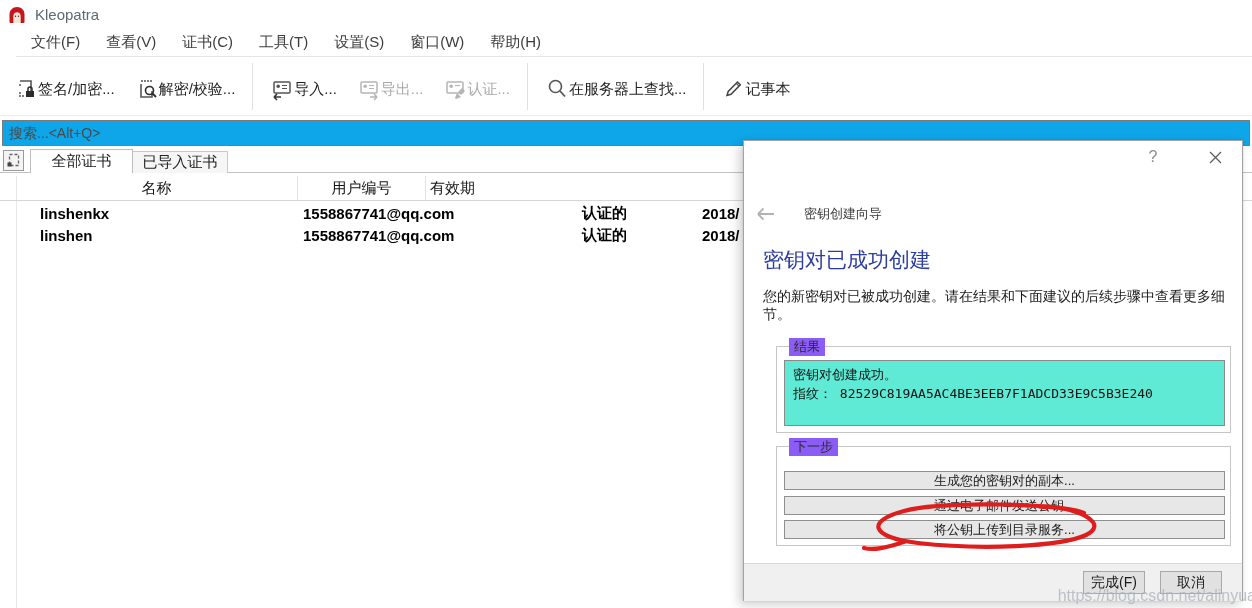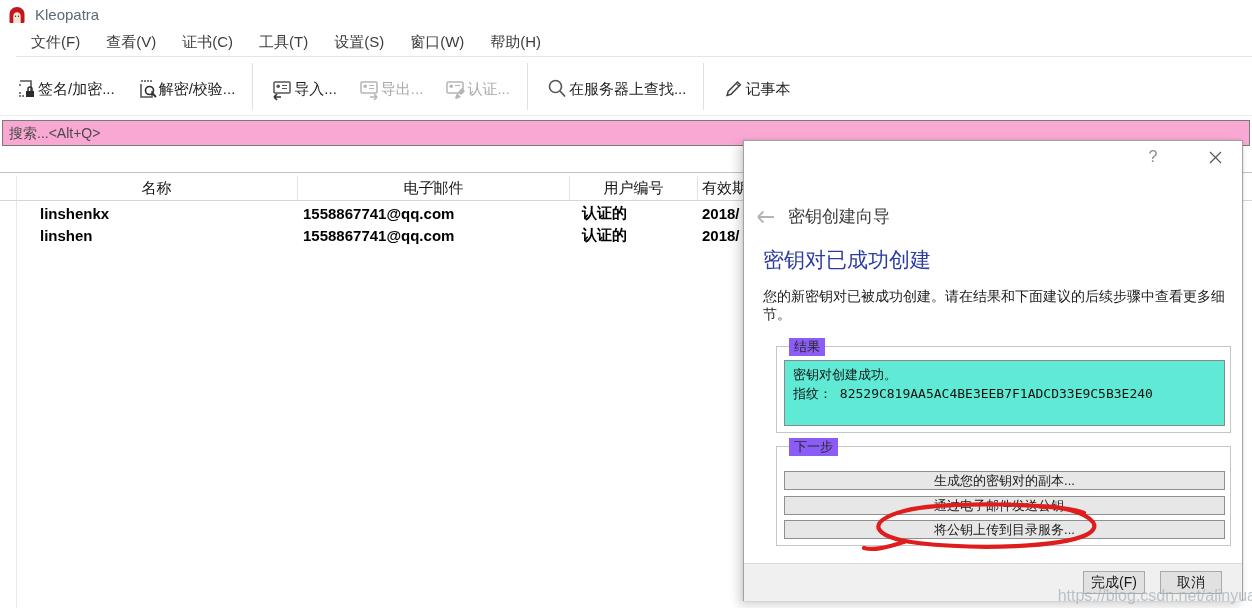--- a/index.html
+++ b/index.html
@@ -19,21 +19,21 @@
   .toolbar{position:absolute;left:0;top:58px;width:100%;height:58px;display:flex;align-items:stretch;
     padding-left:4px;border-bottom:1px solid #ededed;box-sizing:border-box;}
   .tb-item{display:flex;flex-direction:row;align-items:center;justify-content:flex-start;
     padding:5px 10px 0 10px;font-size:15px;color:#1f1f1f;}
   .tb-item .tb-icon{height:26px;display:flex;align-items:center;}
   .tb-item .tb-label{margin-top:1px;white-space:nowrap;}
   .tb-item.disabled{color:#a9a9a9;}
   .tb-sep{width:1px;background:#e0e0e0;margin:5px 7px;}
   
   .searchbox{position:absolute;left:2px;top:120px;width:1248px;height:26px;box-sizing:border-box;
-    border:1px solid #7a7a7a;font-size:14px;padding:0 6px;color:#333;background:#f9a8d4;outline:none;}
+    border:1px solid #7a7a7a;font-size:14px;padding:0 6px;color:#333;background:#0ea5e9;outline:none;}
   .searchbox::placeholder{color:#4a4a4a;opacity:1;}
   
   .tabbar{position:absolute;left:0;top:149px;width:100%;height:24px;}
   .newtab-btn{position:absolute;left:3px;top:1px;width:21px;height:21px;box-sizing:border-box;
     border:1px solid #9a9a9a;background:#f4f4f4;display:flex;align-items:center;justify-content:center;}
   .tab{position:absolute;box-sizing:border-box;font-size:15px;text-align:center;color:#222;
     line-height:22px;white-space:nowrap;}
   .tab.active{left:30px;top:0;width:103px;height:24px;background:#ffffff;
     border:1px solid #bdbdbd;border-bottom:none;z-index:3;}
   .tab.inactive{left:133px;top:2px;width:95px;height:22px;background:#f6f6f6;
@@ -57,21 +57,21 @@
   
   .dialog{position:absolute;left:743px;top:140px;width:500px;height:461px;background:#ffffff;
     border:1px solid #a3a3a3;box-sizing:border-box;z-index:10;
     box-shadow:-4px 4px 10px rgba(0,0,0,0.18), 0 0 2px rgba(0,0,0,0.12);}
   .dlg-help{position:absolute;left:398px;top:5px;width:22px;height:22px;font-size:16px;
     color:#8c8c8c;display:flex;align-items:center;justify-content:center;}
   .dlg-close{position:absolute;left:458px;top:5px;width:26px;height:22px;display:flex;
     align-items:center;justify-content:center;}
   .wiz-header{position:absolute;left:12px;top:64px;display:flex;align-items:center;}
   .wiz-back{width:24px;height:18px;display:flex;align-items:center;}
-  .wiz-header-label{margin-left:8px;font-size:17px;color:#3c3c3c;}
+  .wiz-header-label{margin-left:24px;font-size:13px;color:#3c3c3c;}
   .wiz-title{position:absolute;left:19px;top:105px;font-size:21px;color:#2c3da0;}
   .wiz-body{position:absolute;left:19px;top:146px;width:466px;font-size:14px;line-height:1.32;color:#1b1b1b;}
   .groupbox{position:absolute;left:32px;width:455px;border:1px solid #c6c6c6;box-sizing:border-box;background:#fff;}
   .groupbox .gb-label{position:absolute;top:-9px;left:12px;background:#8b5cf6;padding:0 5px;
     font-size:13px;color:#2a2a2a;}
   .gb-result{top:205px;height:87px;}
   .result-box{position:absolute;left:7px;top:13px;width:441px;height:66px;box-sizing:border-box;
     border:1px solid #8a8a8a;background:#5eead4;padding:5px 8px;
     font-family:"DejaVu Sans Mono", monospace;font-size:13px;line-height:1.45;color:#111;}
   .gb-next{top:305px;height:100px;}
@@ -195,33 +195,35 @@
           <path d="M6 18.5 l1.2 -4 L16.5 5 l2.8 2.8 -9.3 9.5 -4 1.2 z" fill="none" stroke="#444" stroke-width="1.5"></path>
           <path d="M15.2 6.3 l2.6 2.6" stroke="#444" stroke-width="1.2"></path>
         </svg>
       </span>
       <span class="tb-label">记事本</span>
     </div>
   </div>
 
   <input class="searchbox" type="text" placeholder="搜索...&lt;Alt+Q&gt;" style="">
 
+  <div class="tabbar">
+    <div class="newtab-btn">
+      <svg width="17" height="17" viewBox="0 0 17 17">
+        <rect x="4.5" y="2.5" width="9" height="11" fill="none" stroke="#666" stroke-width="1.3" stroke-dasharray="3 2"></rect>
+        <rect x="2.5" y="10.5" width="4" height="4" fill="#444"></rect>
+      </svg>
+    </div>
+    <div class="tab active">全部证书</div>
+    <div class="tab inactive">已导入证书</div>
+  </div>
   <div class="tabpane-top"></div>
 
   <div class="table-left-border"></div>
   <div class="thead">
     <div class="th" style="width:282px">名称</div>
-    <div class="th" style="width:272px">
-      <span class="sort-icon">
-        <svg width="10" height="6" viewBox="0 0 10 6">
-            <path d="M1 5 L5 1 L9 5" fill="none" stroke="#666" stroke-width="1.2"></path>
-          </svg>
-      </span>
-      <span>电子邮件</span>
-    </div>
     <div class="th" style="width:128px">用户编号</div>
     <div class="th" style="width:560px;justify-content:flex-start;padding-left:4px">有效期</div>
   </div>
   <div class="thead-bottom"></div>
 
   <div class="trow" style="top:202px">
     <div class="td c-name">linshenkx</div>
     <div class="td c-email">1558867741@qq.com</div>
     <div class="td c-uid">认证的</div>
     <div class="td c-val">2018/</div>

